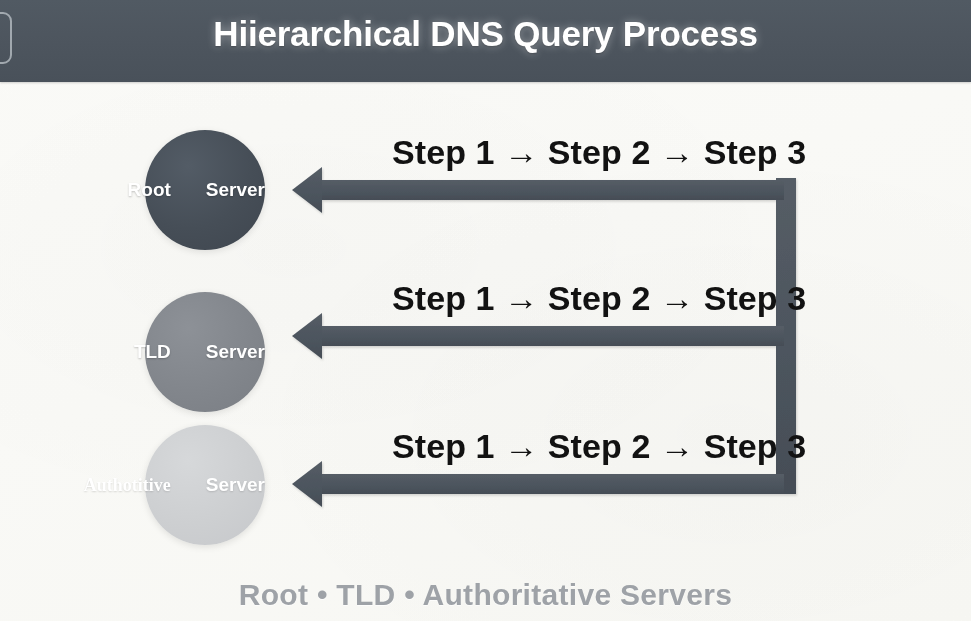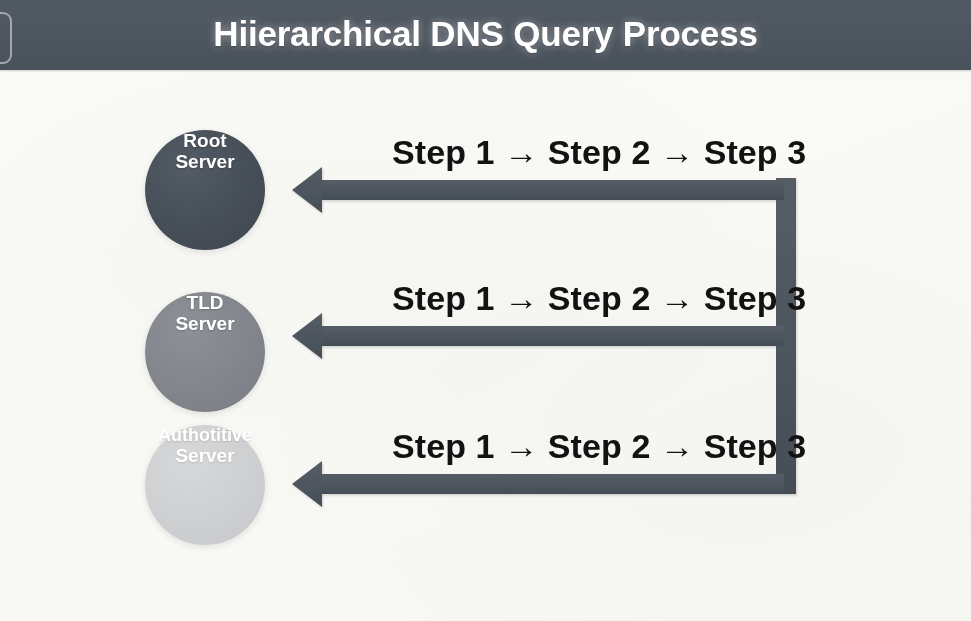--- a/index.html
+++ b/index.html
@@ -16,21 +16,21 @@
     width:971px; height:621px;
     background:
       radial-gradient(ellipse at 30% 40%, rgba(0,0,0,0.016) 0%, rgba(0,0,0,0) 55%),
       radial-gradient(ellipse at 75% 70%, rgba(0,0,0,0.014) 0%, rgba(0,0,0,0) 50%),
       linear-gradient(160deg, #fbfbf8 0%, #f9f9f6 45%, #f7f7f3 100%);
   }
 
   
   #header-bar {
     position:absolute; left:0; top:0;
-    width:971px; height:70px;
+    width:971px; height:82px;
     background:linear-gradient(180deg, #515a63 0%, #4e565f 42%, #49515a 100%);
     box-shadow:0 1px 2px rgba(0,0,0,0.18);
   }
   #slide-title {
     position:absolute;
     left:0; right:0; top:14px;
     text-align:center;
     color:#ffffff;
     font-size:35px;
     font-weight:bold;
@@ -47,46 +47,46 @@
     border-radius:9px;
     background:transparent;
   }
 
   
   .node-circle {
     position:absolute;
     width:120px; height:120px;
     border-radius:50%;
     display:flex;
-    flex-direction:column;
     align-items:center;
-    justify-content:flex-start;
+    justify-content:flex-end;
     color:#ffffff;
     font-size:19px;
     font-weight:bold;
     line-height:1.12;
     text-align:center;
     text-shadow:0 1px 2px rgba(0,0,0,0.22);
     box-shadow:0 2px 7px rgba(0,0,0,0.10);
+    gap:35px;
   }
   #node-root {
     left:145px; top:130px;
     background:radial-gradient(circle at 36% 30%, #535c66 0%, #464e57 55%, #3f464f 100%);
   }
   #node-tld {
     left:145px; top:292px;
     background:radial-gradient(circle at 36% 30%, #8d9197 0%, #82868c 55%, #7a7e84 100%);
   }
   #node-auth {
     left:145px; top:425px;
     background:radial-gradient(circle at 36% 30%, #d6d8da 0%, #cdcfd1 55%, #c6c8cb 100%);
   }
   #node-auth .node-label { text-shadow:0 1px 2px rgba(0,0,0,0.14); }
   .node-label { display:block; white-space:nowrap; }
-  #node-auth .node-label-top { font-size:18px; }
+  #node-auth .node-label-top { font-size:18px;font-family:Liberation Serif, serif; }
 
   
   #flow-graphic {
     position:absolute;
     left:0; top:0;
     width:971px; height:621px;
     pointer-events:none;
   }
 
   
@@ -166,14 +166,15 @@
     <span class="node-label node-label-top">Authotitive</span>
     <span class="node-label">Server</span>
   </div>
 
   <div class="step-label" id="step-label-1">Step 1 → Step 2 → Step 3</div>
 
   <div class="step-label" id="step-label-2">Step 1 → Step 2 → Step 3</div>
 
   <div class="step-label" id="step-label-3">Step 1 → Step 2 → Step 3</div>
 
+  <div id="footer-caption">Root • TLD • Authoritative Servers</div>
 
 </div>
 
 </body></html>

